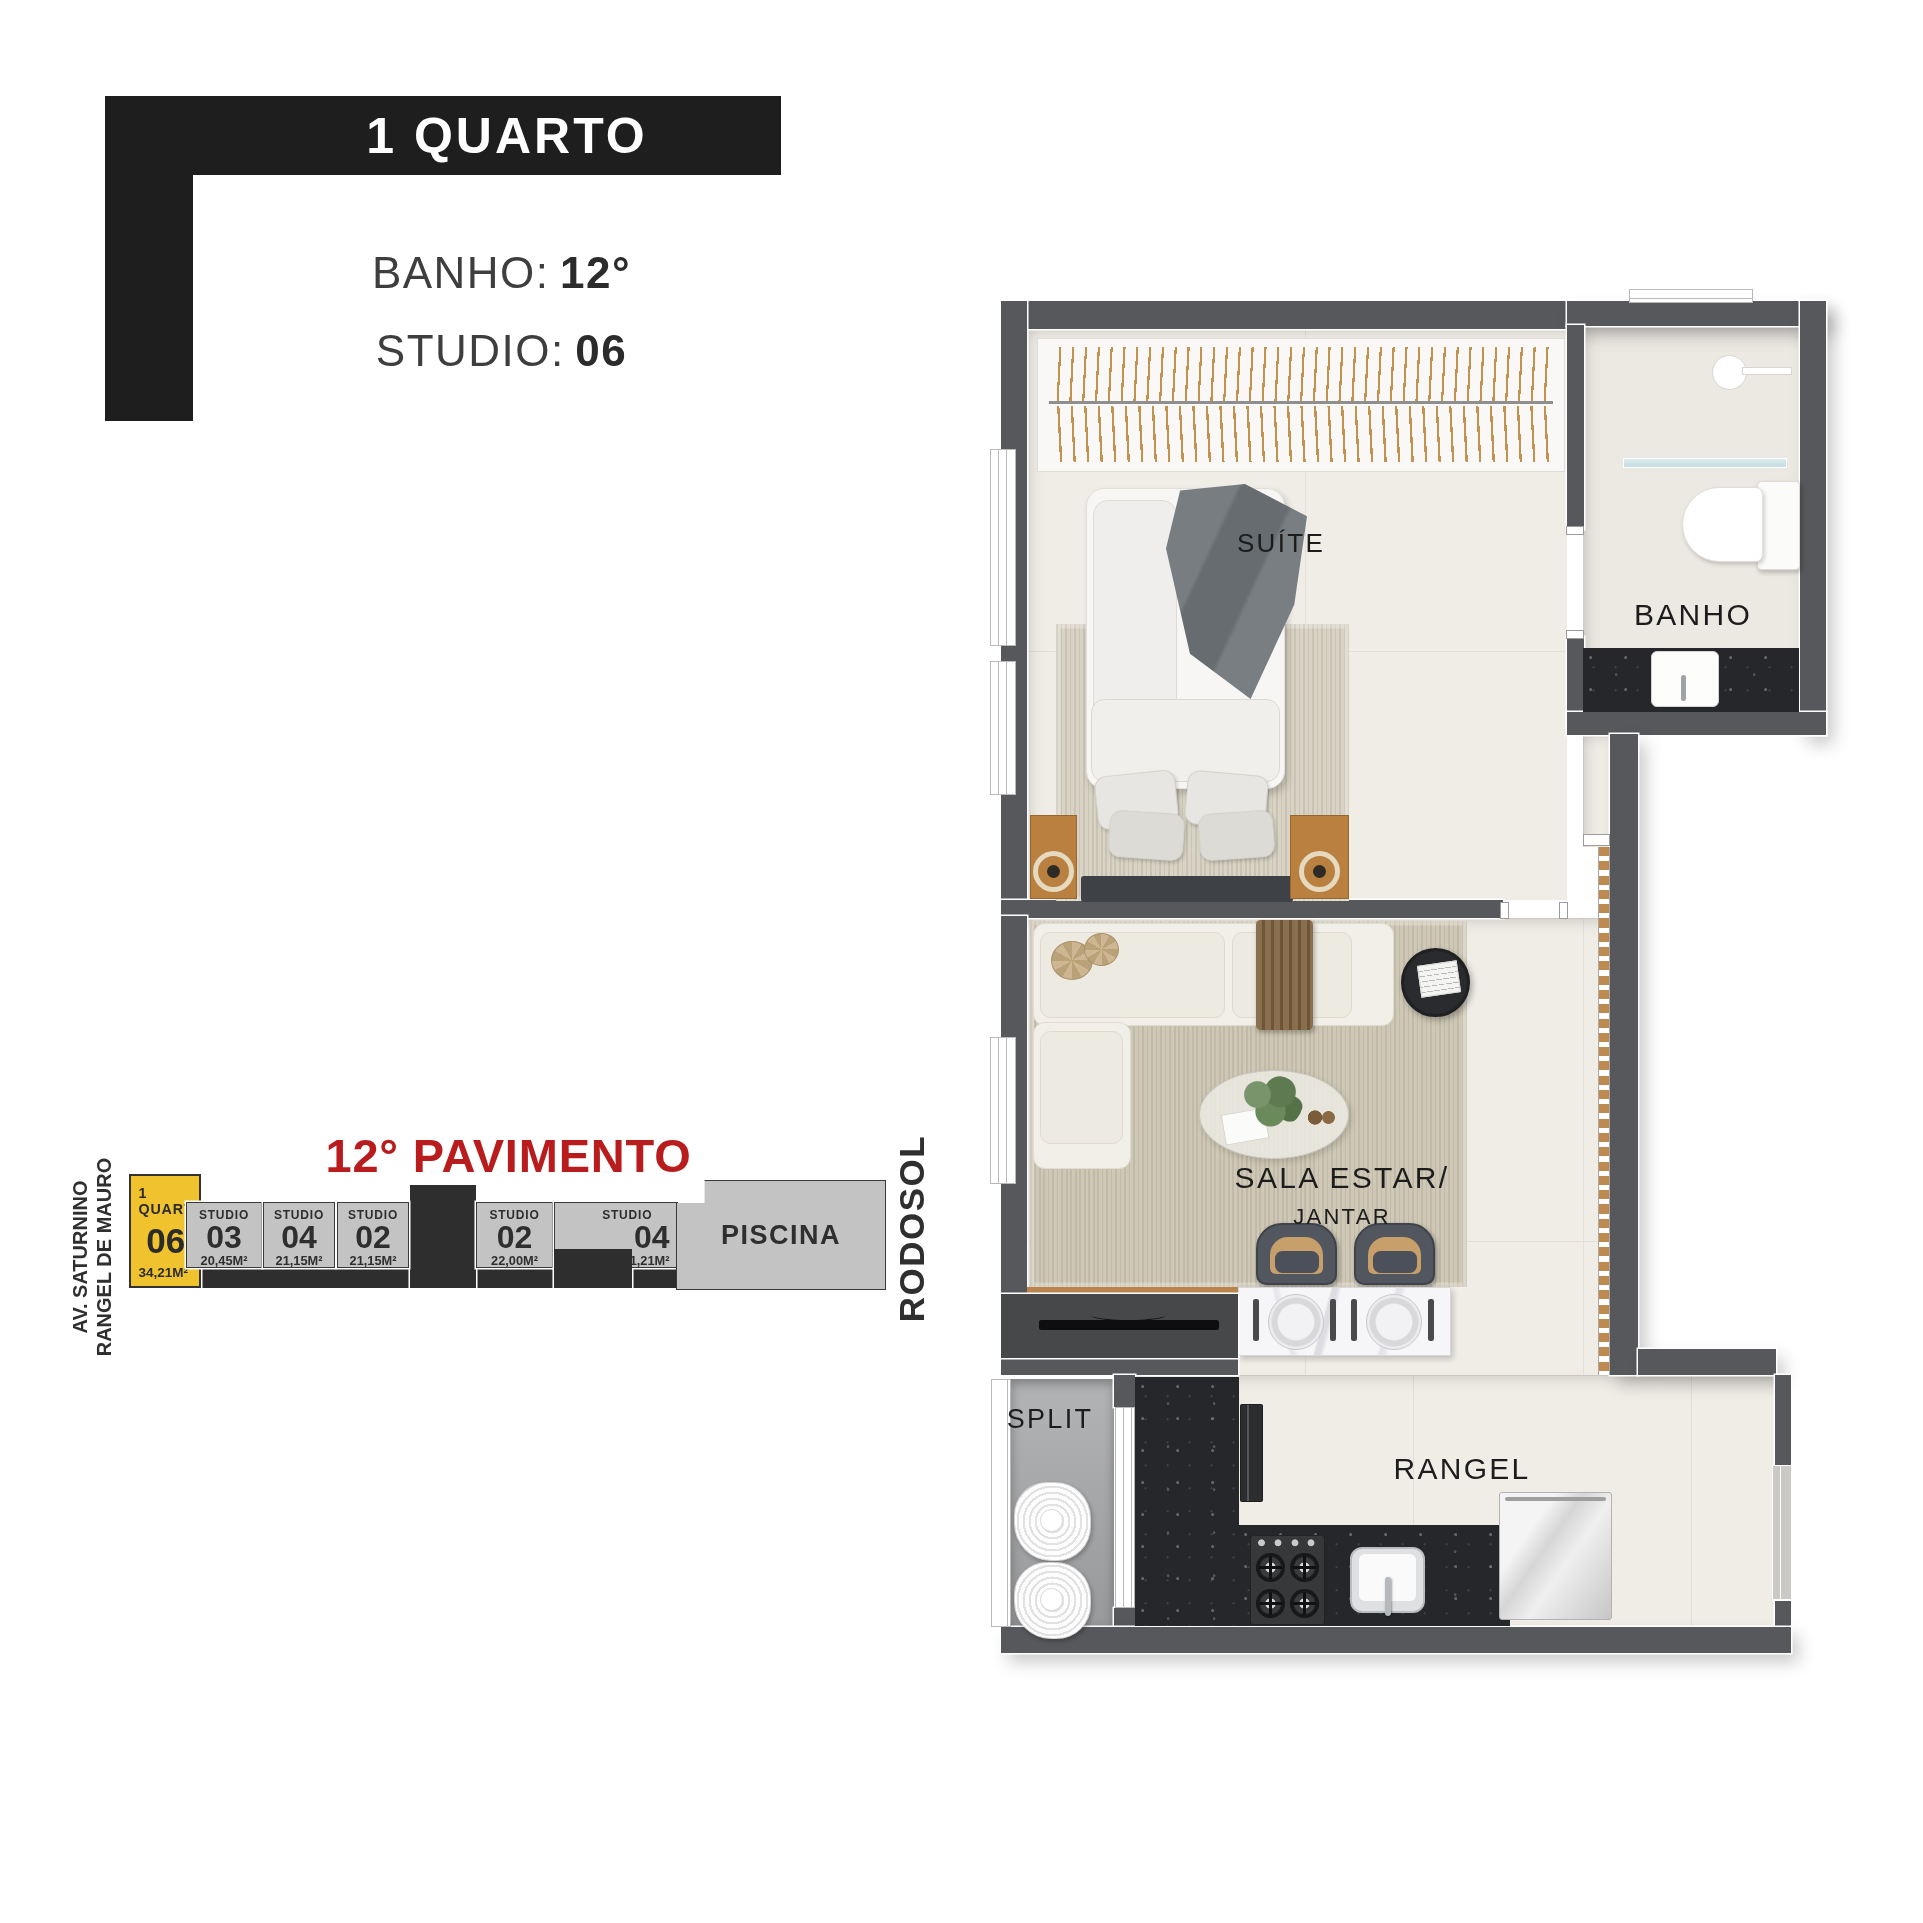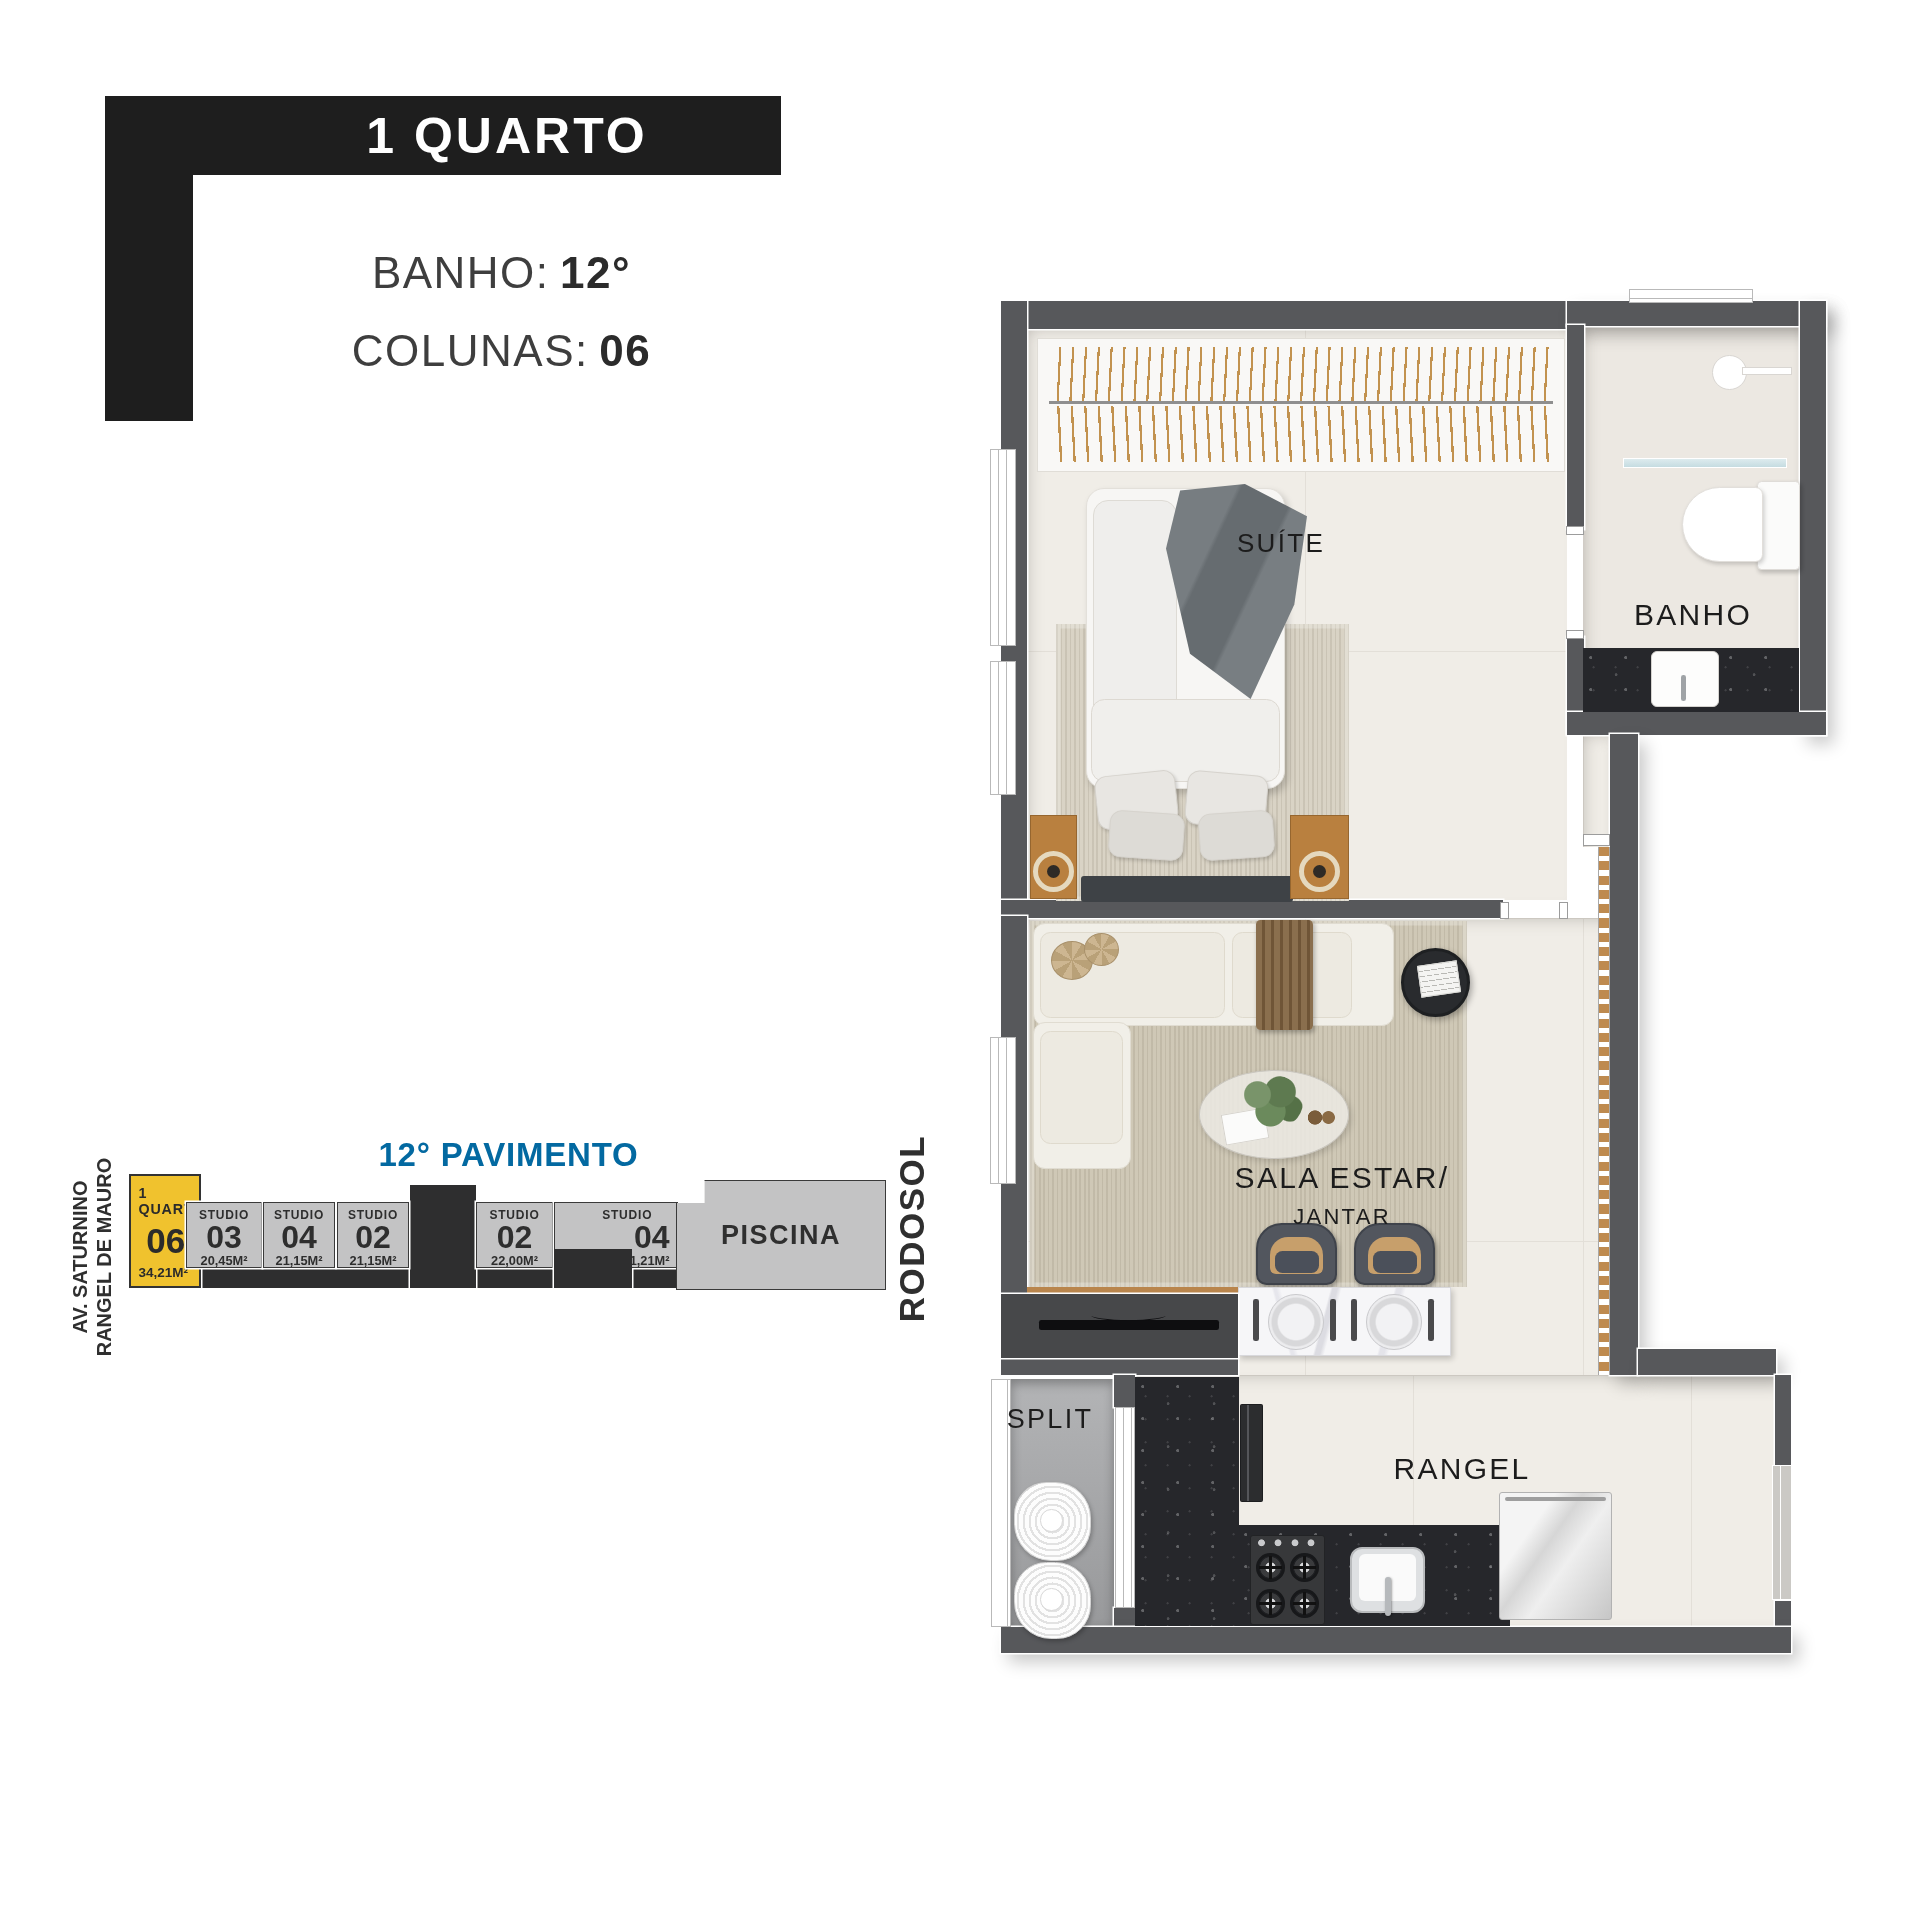--- a/index.html
+++ b/index.html
@@ -9,21 +9,21 @@
   
   .hdr-dark{background:#1e1e1e;}
   .hdr-title{display:flex;align-items:center;justify-content:center;color:#fff;
              font-weight:800;font-size:50px;letter-spacing:3px;padding-left:128px;box-sizing:border-box;}
   .hdr-line{display:flex;align-items:center;justify-content:center;white-space:nowrap;
             font-size:44px;color:#3e3e3e;letter-spacing:1.5px;}
   .hdr-line .lite{font-weight:300;}
   .hdr-line .bold{font-weight:800;color:#2b2b2b;margin-left:10.5px;}
   
   .strip-title{display:flex;align-items:center;justify-content:center;font-weight:800;
-               font-size:33px;color:#0369a1;letter-spacing:0.8px;white-space:nowrap;}
+               font-size:47px;color:#b91c1c;letter-spacing:0.8px;white-space:nowrap;}
   .vlabel{display:flex;flex-direction:column;align-items:center;justify-content:center;
           font-weight:700;color:#2f2f2f;transform:rotate(-90deg);white-space:nowrap;}
   .block-dark{background:#2e2e2f;box-shadow:0 0 0 1.5px #fff;}
   .cell{background:#c3c3c4;border:1.5px solid #3a3a3a;box-shadow:0 0 0 1.5px #fff;box-sizing:border-box;
         display:flex;flex-direction:column;align-items:center;justify-content:space-between;
         padding:5.3px 0 6px;color:#2e2e2e;}
   .cell .t{font-size:12px;font-weight:700;letter-spacing:0.8px;}
   .cell .n{font-size:32px;font-weight:700;line-height:.95;}
   .cell .a{font-size:12.8px;font-weight:700;}
   .unit06{background:#f0c22e;border:2.3px solid #333;box-shadow:0 0 0 1.5px #fff;box-sizing:border-box;
@@ -100,21 +100,21 @@
 
   <div class="abs hdr-dark" style="left:105px;top:96px;width:88px;height:325px;"></div>
   <div class="abs hdr-dark hdr-title" style="left:105px;top:96px;width:676px;height:79px;">
     <span>1 QUARTO</span>
   </div>
   <div class="abs hdr-line" style="left:171px;top:239px;width:661px;height:68px;">
     <span class="lite">BANHO:</span>
     <span class="bold">12°</span>
   </div>
   <div class="abs hdr-line" style="left:171px;top:317px;width:661px;height:68px;">
-    <span class="lite">COLUNAS:</span>
+    <span class="lite">STUDIO:</span>
     <span class="bold">06</span>
   </div>
 
   <div class="abs strip-title" style="left:328px;top:1131px;width:361px;height:48px;">
     <span>12° PAVIMENTO</span>
   </div>
 
   <div class="abs vlabel" style="left:-32px;top:1232px;width:248px;height:50px;font-size:20px;line-height:1.2;">
     <span>AV. SATURNINO</span>
     <span>RANGEL DE MAURO</span>

